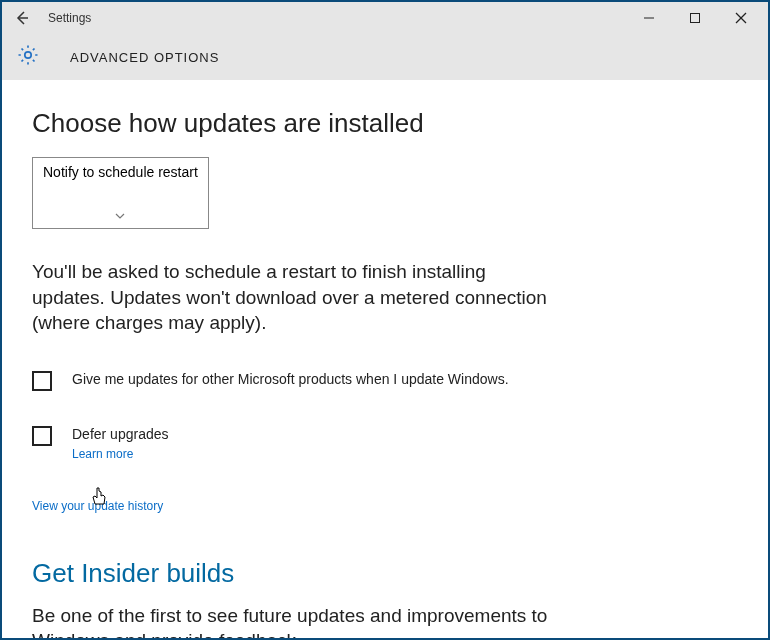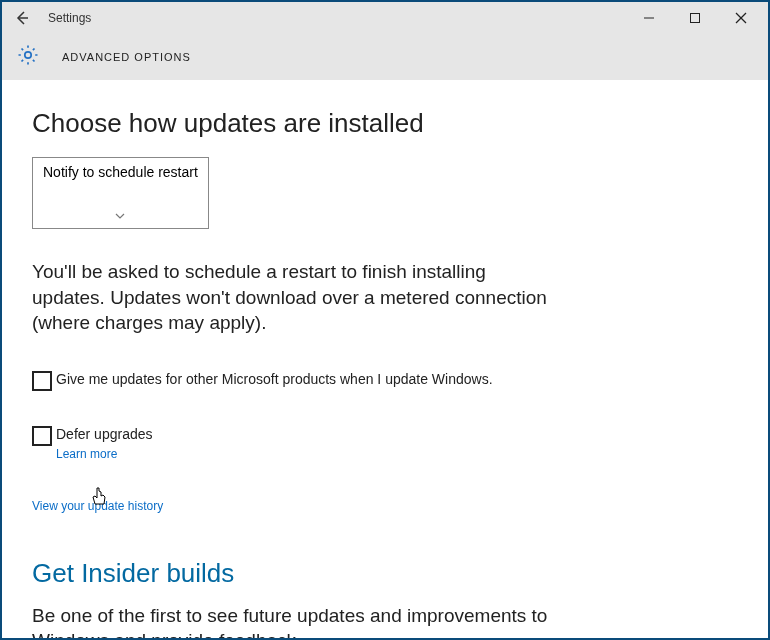--- a/index.html
+++ b/index.html
@@ -48,23 +48,23 @@
       height: 46px;
       background: #e6e6e6;
       display: flex;
       align-items: center;
       padding-left: 14px;
     }
     .gear {
       color: #2672c4;
     }
     .page-label {
-      font-size: 11px;
+      font-size: 13px;
       letter-spacing: 1px;
-      margin-left: 22px;
+      margin-left: 30px;
       font-weight: 400;
       color: #222;
     }
     .content-wrap {
       position: relative;
       height: calc(100% - 78px);
     }
     .content {
       height: 100%;
       overflow-y: auto;
@@ -94,21 +94,21 @@
       margin-top: 30px;
       font-size: 19px;
       color: #222;
       max-width: 520px;
       line-height: 1.35;
     }
     .check-row {
       margin-top: 34px;
       display: flex;
       align-items: flex-start;
-      gap: 4px;
+      gap: 20px;
       max-width: 560px;
     }
     .checkbox {
       width: 20px;
       height: 20px;
       border: 2px solid #222;
       flex-shrink: 0;
       margin-top: 1px;
       cursor: pointer;
     }

